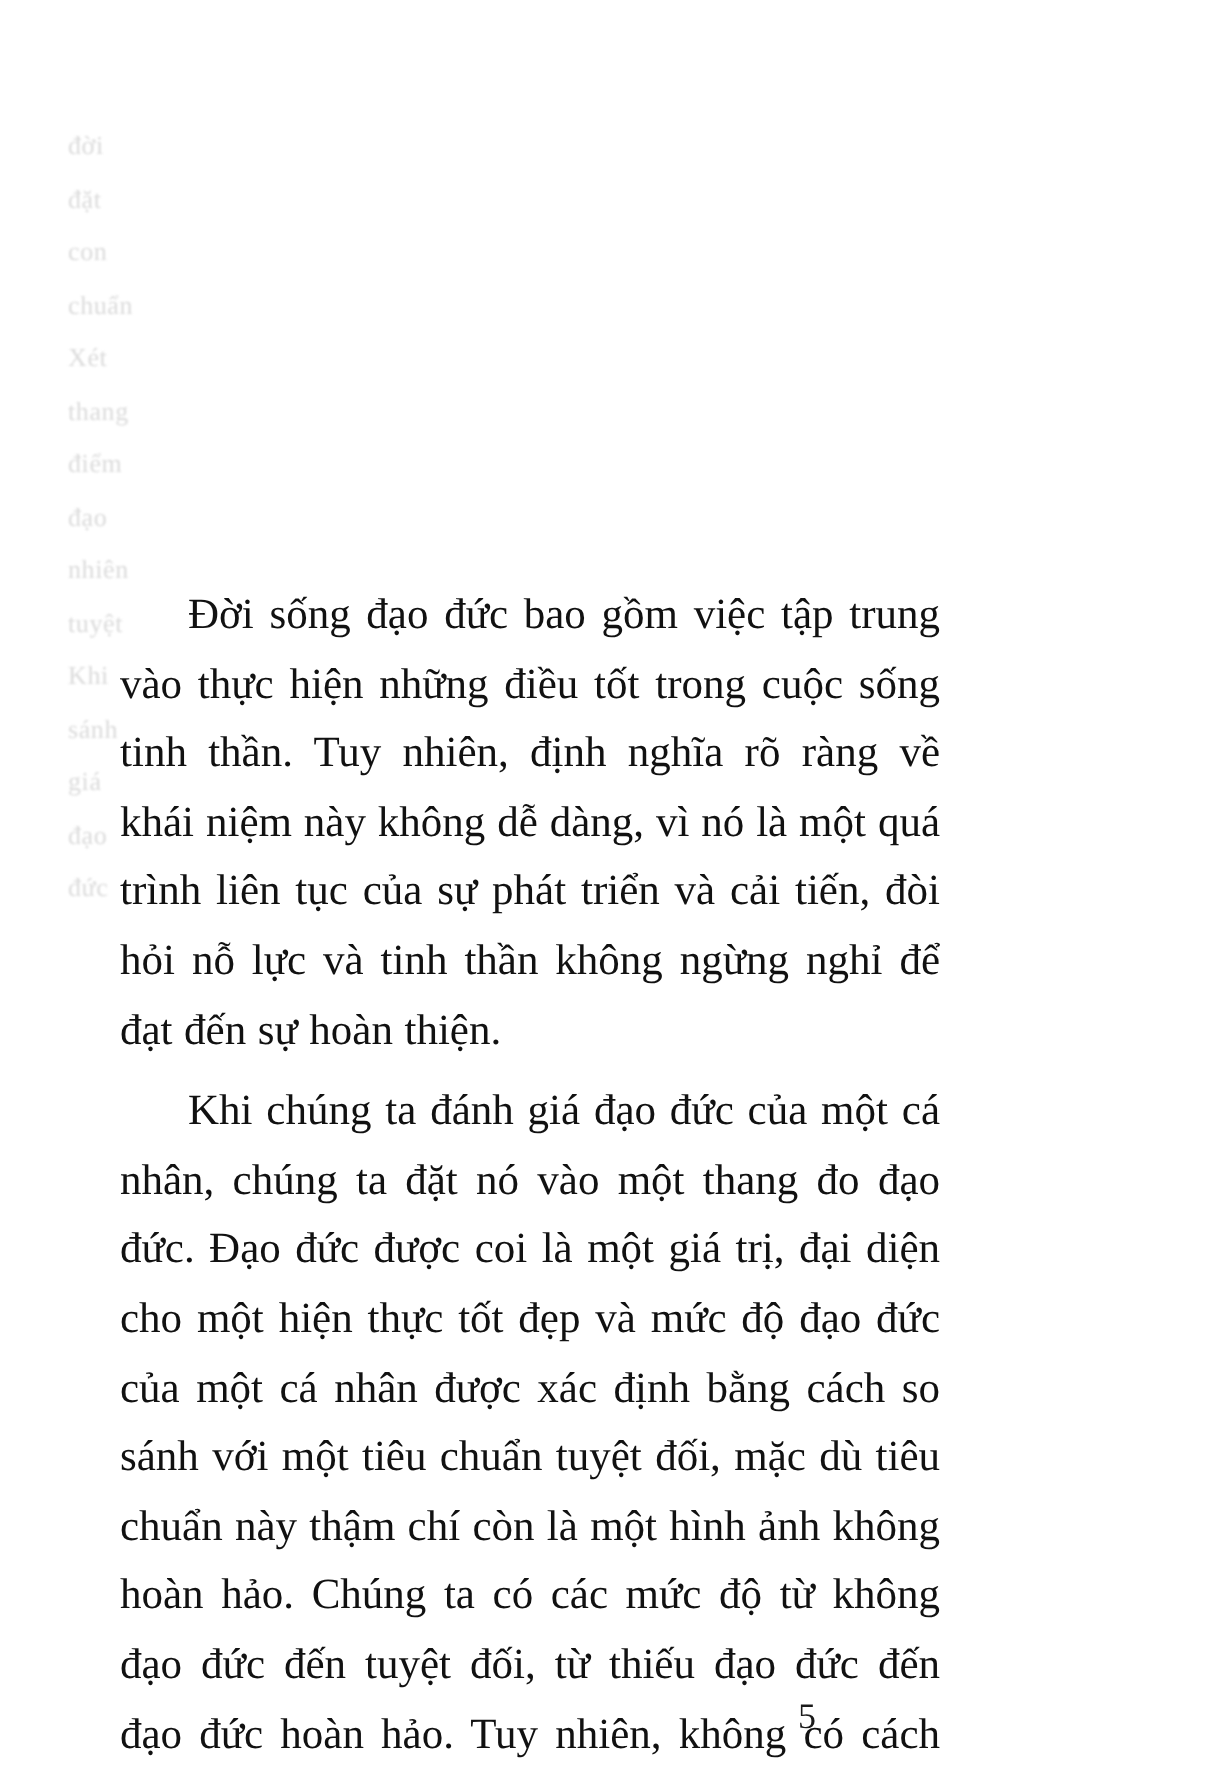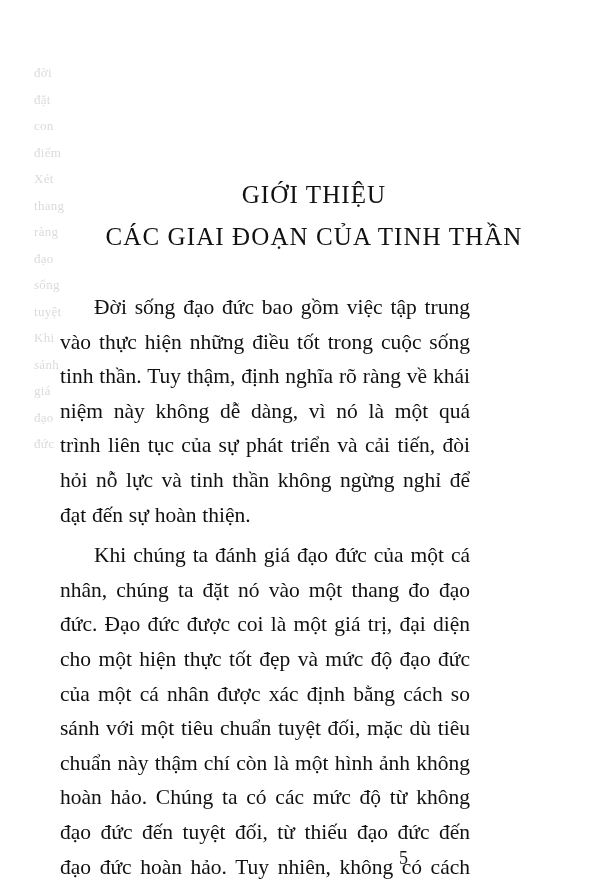--- a/index.html
+++ b/index.html
@@ -102,48 +102,44 @@
 </style>
 </head>
 <body>
 
 <div class="page">
 
   <div class="bleed-column">
     <div>đời</div>
     <div>đặt</div>
     <div>con</div>
-    <div>điểm</div>
+    <div>chuẩn</div>
     <div>Xét</div>
     <div>thang</div>
-    <div>ràng</div>
+    <div>điểm</div>
     <div>đạo</div>
-    <div>sống</div>
+    <div>nhiên</div>
     <div>tuyệt</div>
     <div></div>
     <div></div>
     <div></div>
     <div></div>
     <div></div>
     <div></div>
     <div></div>
     <div>Khi</div>
     <div>sánh</div>
     <div>giá</div>
     <div>đạo</div>
     <div>đức</div>
   </div>
 
-  <div class="title-block">
-    <h1 class="title-line-1">GIỚI THIỆU</h1>
-    <h2 class="title-line-2">CÁC GIAI ĐOẠN CỦA TINH THẦN</h2>
-  </div>
 
   <div class="body-block">
-    <p class="para">Đời sống đạo đức bao gồm việc tập trung vào thực hiện những điều tốt trong cuộc sống tinh thần. Tuy thậm, định nghĩa rõ ràng về khái niệm này không dễ dàng, vì nó là một quá trình liên tục của sự phát triển và cải tiến, đòi hỏi nỗ lực và tinh thần không ngừng nghỉ để đạt đến sự hoàn thiện.</p>
+    <p class="para">Đời sống đạo đức bao gồm việc tập trung vào thực hiện những điều tốt trong cuộc sống tinh thần. Tuy nhiên, định nghĩa rõ ràng về khái niệm này không dễ dàng, vì nó là một quá trình liên tục của sự phát triển và cải tiến, đòi hỏi nỗ lực và tinh thần không ngừng nghỉ để đạt đến sự hoàn thiện.</p>
     <p class="para">Khi chúng ta đánh giá đạo đức của một cá nhân, chúng ta đặt nó vào một thang đo đạo đức. Đạo đức được coi là một giá trị, đại diện cho một hiện thực tốt đẹp và mức độ đạo đức của một cá nhân được xác định bằng cách so sánh với một tiêu chuẩn tuyệt đối, mặc dù tiêu chuẩn này thậm chí còn là một hình ảnh không hoàn hảo. Chúng ta có các mức độ từ không đạo đức đến tuyệt đối, từ thiếu đạo đức đến đạo đức hoàn hảo. Tuy nhiên, không có cách nào để đo lường chính xác các mức độ này.</p>
   </div>
 
   <div class="page-number">
     <span>5</span>
   </div>
 
 </div>
 
 </body></html>

